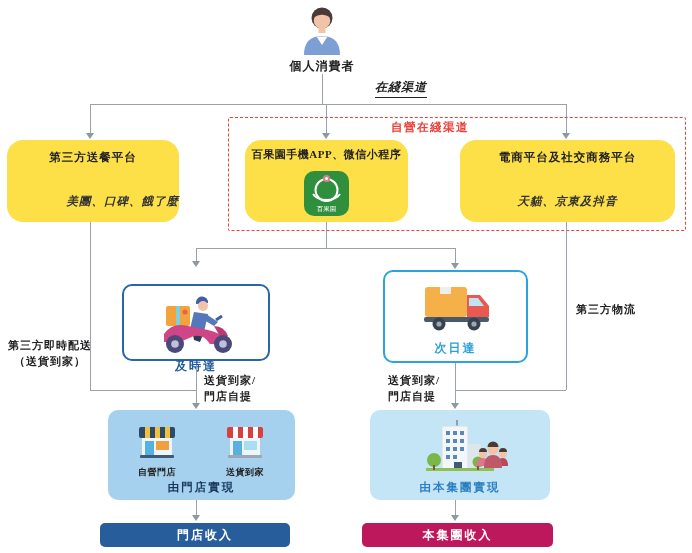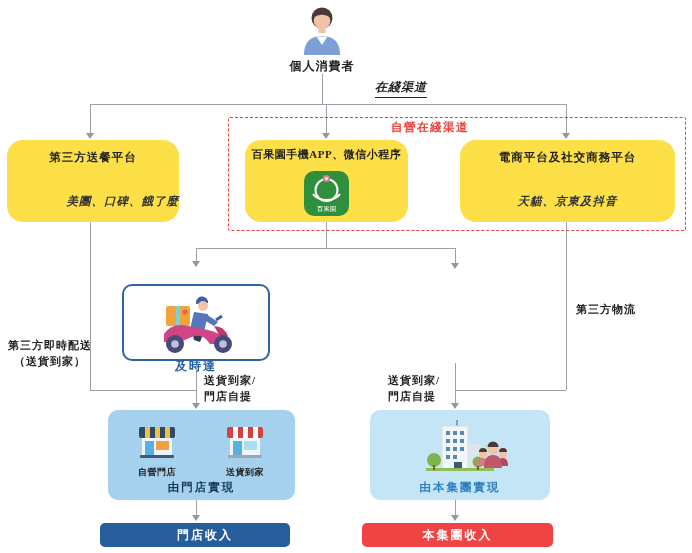--- a/index.html
+++ b/index.html
@@ -34,21 +34,21 @@
   .note { position:absolute; font-weight:700; font-size:11px; letter-spacing:1px; color:#222; line-height:16px; }
   .panel { position:absolute; border-radius:10px;margin-left:8px; }
   .panel.stores { background:#a6d1ee; }
   .panel.group { background:#c4e5f6; }
   .panel-caption { position:absolute; width:100%; text-align:center; font-weight:700; font-size:11.5px; letter-spacing:2px; }
   .panel.stores .panel-caption { color:#16365c; }
   .panel.group .panel-caption { color:#2b7fc0; }
   .store-label { position:absolute; text-align:center; font-weight:700; font-size:9px; letter-spacing:0.5px; color:#222; }
   .rev-box { position:absolute; height:24px; border-radius:5px; color:#fff; font-weight:700; font-size:12px; letter-spacing:2px; text-align:center; line-height:24px; }
   .rev-box.store { background:#275d9b;padding-left:20px; }
-  .rev-box.group { background:#ef4444;text-align:center; }
+  .rev-box.group { background:#be185d;text-align:center; }
   .consumer-label { position:absolute; text-align:center; font-weight:700; font-size:12px; letter-spacing:1px; color:#222; }
   .channel-label { position:absolute; font-weight:700; font-style:italic; font-size:12px; letter-spacing:1px; color:#222; border-bottom:1px solid #222; padding-bottom:1px; }
 </style>
 </head>
 <body>
 
 <div id="canvas">
 
   <svg class="abs" style="left:299px;top:5px;" width="46" height="50" viewBox="0 0 46 50">
     <circle cx="23" cy="13" r="10.5" fill="#473a38"></circle>
@@ -117,20 +117,34 @@
       <path d="M64,34 Q74,34 78,44 L72,48 Z" fill="#b83a72"></path>
       <circle cx="25" cy="52" r="9" fill="#4a4a7a"></circle>
       <circle cx="25" cy="52" r="3.8" fill="#c0c0d8"></circle>
       <circle cx="73" cy="52" r="9" fill="#4a4a7a"></circle>
       <circle cx="73" cy="52" r="3.8" fill="#c0c0d8"></circle>
       <path d="M66,28 L72,24" stroke="#3f5fa8" stroke-width="3"></path>
     </svg>
     <div class="mode-label instant" style="top:72px;">及時達</div>
   </div>
 
+  <div class="blue-box nextday" style="left:383px;top:270px;width:145px;height:93px;">
+    <svg class="abs" style="left:36px;top:10px;" width="72" height="52" viewBox="0 0 72 52">
+      <rect x="4" y="5" width="42" height="30" rx="3" fill="#f5b04a"></rect>
+      <rect x="19" y="5" width="11" height="7" fill="#eeeeee"></rect>
+      <path d="M46,13 h13 l9,11 v11 h-22 Z" fill="#e85a50"></path>
+      <path d="M48,16 h9 l6,8 h-15 Z" fill="#bfe3f2"></path>
+      <rect x="3" y="35" width="65" height="5" rx="2" fill="#4a5a6a"></rect>
+      <circle cx="18" cy="42" r="6.5" fill="#38424e"></circle>
+      <circle cx="18" cy="42" r="2.6" fill="#9aa8b5"></circle>
+      <circle cx="53" cy="42" r="6.5" fill="#38424e"></circle>
+      <circle cx="53" cy="42" r="2.6" fill="#9aa8b5"></circle>
+    </svg>
+    <div class="mode-label nextday" style="top:68px;">次日達</div>
+  </div>
 
   <div class="note" style="left:4px;top:292px;width:92px;text-align:center;margin-top:45px;">
     <div>第三方即時配送</div>
     <div>（送貨到家）</div>
   </div>
   <div class="note" style="left:576px;top:301px;width:100px;">第三方物流</div>
 
   <div class="vline" style="left:90px;top:222px;height:168px;"></div>
   <div class="hline" style="left:90px;top:390px;width:106px;"></div>
   <div class="vline" style="left:566px;top:222px;height:168px;"></div>

